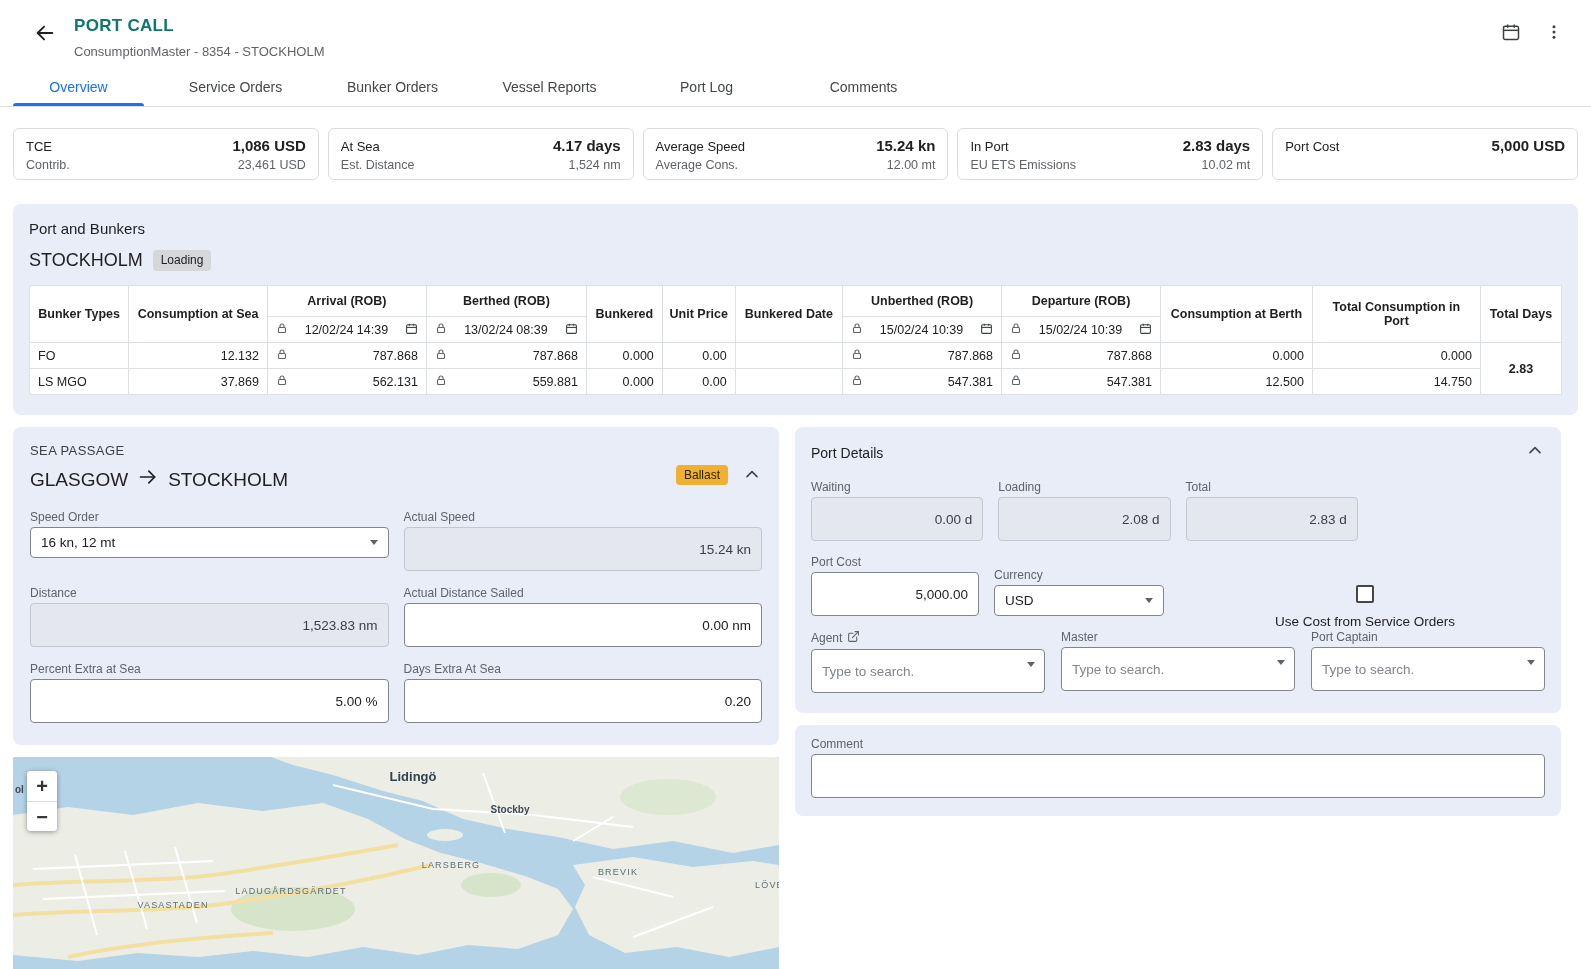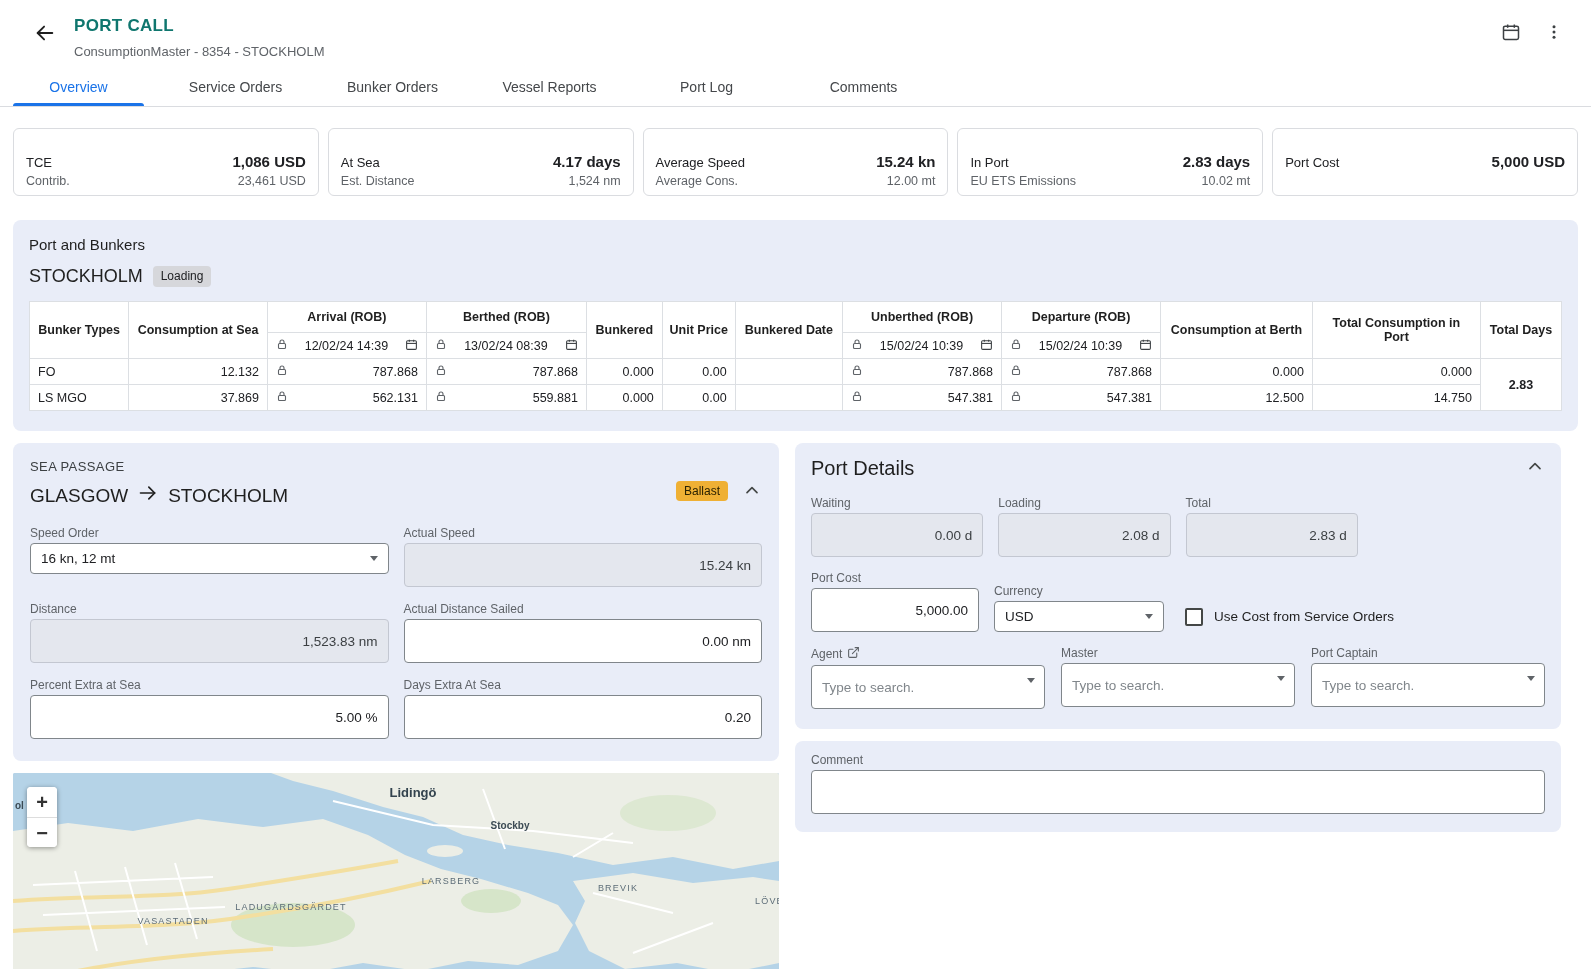--- a/index.html
+++ b/index.html
@@ -23,21 +23,21 @@
   .header-actions { margin-left: auto; display: flex; gap: 20px; margin-top: 4px; }
 
   
   .tabs { display: flex; border-bottom: 1px solid #dadce0; height: 37px; }
   .tab { width: 157px; text-align: center; line-height: 35px; font-size: 14px; color: #44474a; cursor: pointer; position: relative; white-space: nowrap; }
   .tab.active { color: #1a73e8; font-weight: 500; }
   .tab.active::after { content:""; position:absolute; left:13px; right:13px; bottom:0; height:3px; background:#1a73e8; border-radius:3px 3px 0 0; }
 
   
   .stats { display: flex; gap: 9px; padding: 0 13px; margin-top: 21px; }
-  .stat-card { flex: 1; border: 1px solid #dadce0; border-radius: 6px; padding: 24px 12px 7px; background: #fff; min-height: 46px; }
+  .stat-card { flex: 1; border: 1px solid #dadce0; border-radius: 6px; padding: 8px 12px 7px; background: #fff; min-height: 46px; }
   .stat-line1 { display: flex; justify-content: space-between; align-items: baseline; font-size: 13px; color:#202124; }
   .stat-line1 .v { font-weight: 700; font-size: 15px; }
   .stat-line2 { display: flex; justify-content: space-between; font-size: 12.5px; color: #5f6368; margin-top: 4px; }
 
   
   .panel { background: #e9edf8; border-radius: 8px; }
   .bunkers-panel { margin: 24px 13px 0; padding: 16px 16px 20px; }
   .panel-title { font-size: 15px; font-weight: 400; color: #1f1f1f; }
   .port-line { display: flex; align-items: center; gap: 10px; margin-top: 13px; }
   .port-name { font-size: 18px; font-weight: 500; color: #1f1f1f; }
@@ -85,25 +85,25 @@
   .attribution { position: absolute; right: 0; bottom: 0; background: rgba(255,255,255,.75); font-size: 10.5px; padding: 1px 5px 2px; color: #333; }
   .attribution a { color: #0078a8; text-decoration: none; cursor: pointer; }
   .map-label-major { font-size: 13px; font-weight: 700; fill: #33434e; }
   .map-label-minor { font-size: 10px; font-weight: 700; fill: #3c4b55; }
   .map-label-area { font-size: 9px; fill: #5d6d78; letter-spacing: 1.2px; }
   .map-label-city { font-size: 16px; font-weight: 700; fill: #333a40; letter-spacing: 2.5px; }
 
   
   .pd-panel { padding: 14px 16px 20px; }
   .pd-head { display: flex; justify-content: space-between; align-items: center; }
-  .pd-head h2 { font-size: 20px; font-weight: 500; color:#1f1f1f; }
+  .pd-head h2 { font-size: 14px; font-weight: 500; color:#1f1f1f; }
   .pd-row1 { display: grid; grid-template-columns: repeat(4, 1fr); gap: 15px; margin-top: 16px; }
   .pd-row2 { display: grid; grid-template-columns: 168px 170px 1fr; gap: 15px; margin-top: 14px; align-items: end; }
   .pd-row3 { display: grid; grid-template-columns: repeat(3, 1fr); gap: 16px; margin-top: 14px; }
-  .cb-wrap { display: flex; align-items: center; gap: 11px; height: 31px; margin-left: 6px; }
+  .cb-wrap { display: flex; align-items: center; gap: 11px; height: 31px; margin-left: 6px; flex-direction: column; }
   .checkbox { width: 18px; height: 18px; border: 2px solid #444746; border-radius: 2px; background: #fff; cursor: pointer; flex: none; }
   .cb-label { font-size: 13.5px; color: #1f1f1f; }
   .search { position: relative; }
   .search .tf { padding-right: 28px; }
   .search .caret { position: absolute; right: 10px; top: 13px; }
   .tf::placeholder { color: #80868b; }
 
   .comment-panel { margin-top: 12px; padding: 12px 16px 18px; }
 </style>
 </head>

